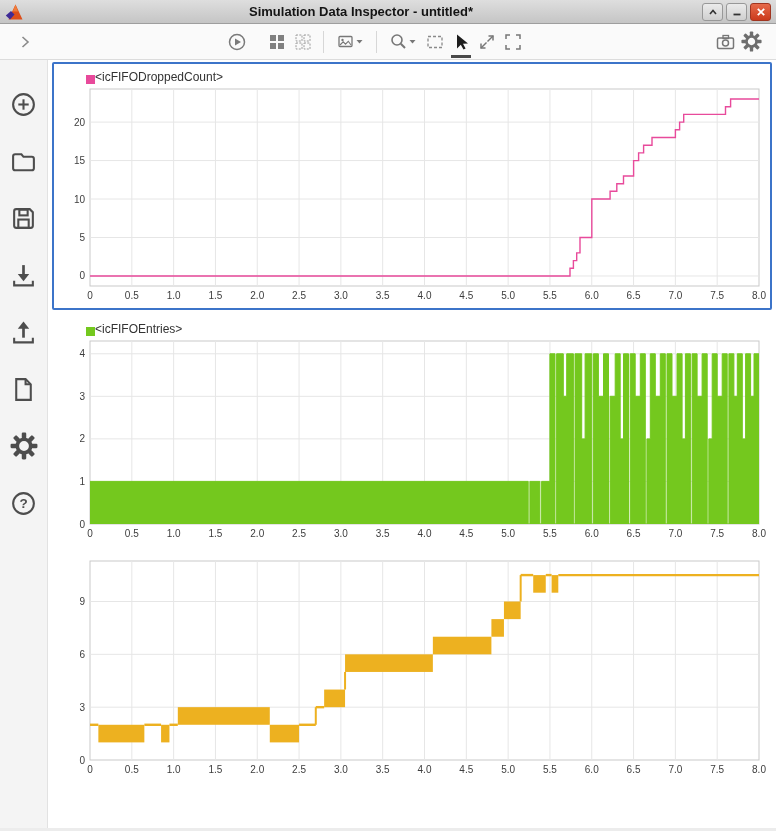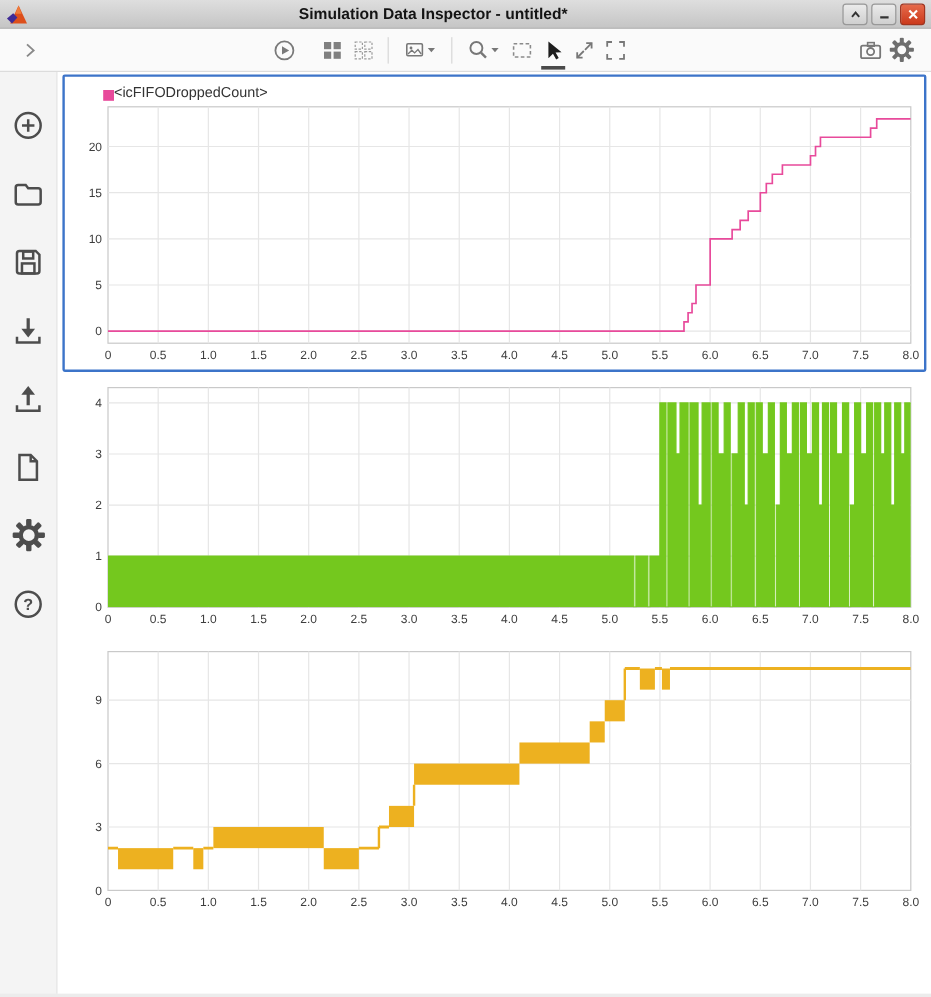--- a/index.html
+++ b/index.html
@@ -295,20 +295,24 @@
               <rect x="34" y="5" width="669" height="197"></rect>
             </clipPath>
             <g clip-path="url(#clip0)">
               <path d="M34.0,192.0H514.0V184.3H517.4V176.6H520.7V168.9H524.0V153.5H535.8V115.0H554.1V107.3H560.8V99.7H567.5V92.0H577.6V76.6H582.6V68.9H587.6V61.2H596.0V53.5H619.4V45.8H623.6V38.1H627.7V30.4H669.5V22.7H674.6V15.0H703.0" fill="none" stroke="#e84a9b" stroke-width="1.4"></path>
             </g>
           </svg>
         </div>
     </div>
 
     <div class="panel">
+      <div class="legend">
+        <span class="swatch" style="background: rgb(116, 200, 30);"></span>
+        <span class="legend-label">&lt;icFIFOEntries&gt;</span>
+      </div>
       <div class="chart c1">
           <svg width="712" height="208">
             <rect x="34" y="5" width="669" height="183" fill="#ffffff" stroke="#c9c9c9"></rect>
             <text x="34" y="201" text-anchor="middle" class="tick">0</text>
             <line x1="75.8125" y1="5" x2="75.8125" y2="188" stroke="#e6e6e6"></line>
             <text x="75.8125" y="201" text-anchor="middle" class="tick">0.5</text>
             <line x1="117.625" y1="5" x2="117.625" y2="188" stroke="#e6e6e6"></line>
             <text x="117.625" y="201" text-anchor="middle" class="tick">1.0</text>
             <line x1="159.4375" y1="5" x2="159.4375" y2="188" stroke="#e6e6e6"></line>
             <text x="159.4375" y="201" text-anchor="middle" class="tick">1.5</text>

